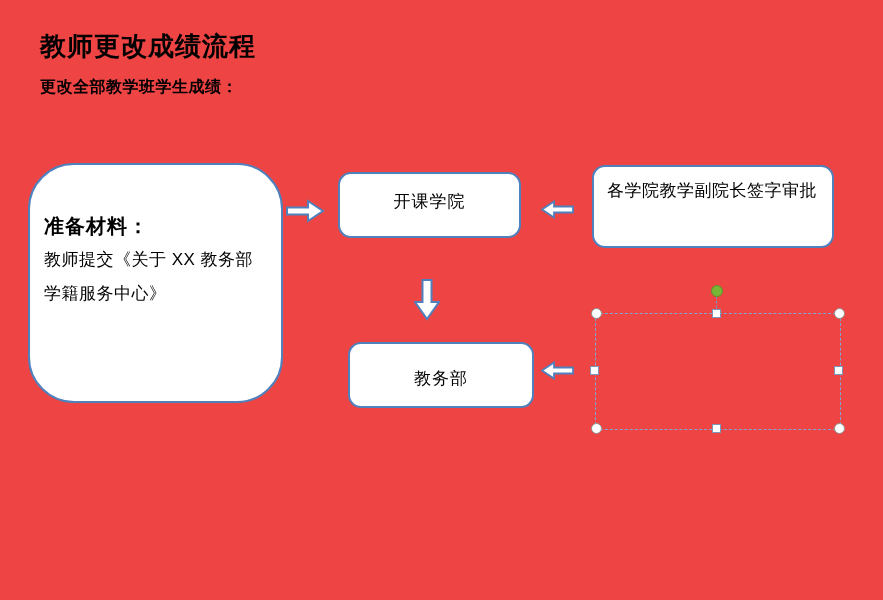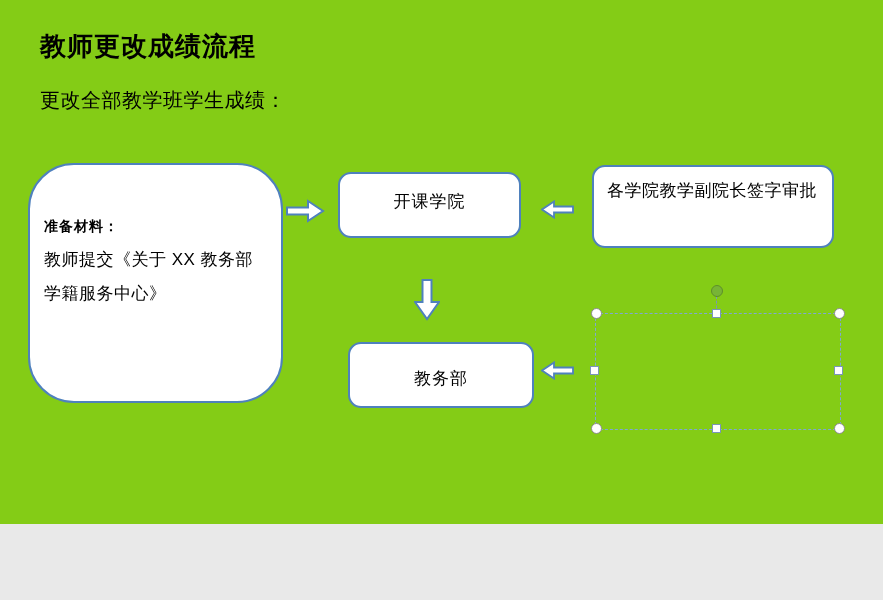--- a/index.html
+++ b/index.html
@@ -7,41 +7,41 @@
     --handle-gray:#8c8c8c;
     --handle-blue:#7a96b8;
     --select-dash:#7fa7d6;
     --rotate-green:#77b535;
     --rotate-green-border:#5e8f2b;
   }
   *{margin:0;padding:0;box-sizing:border-box;}
   html,body{background:#e9e9e9;}
   body{font-family:"Liberation Sans","DejaVu Sans",sans-serif;color:#000;}
   .page{
-    position:relative;width:883px;height:524px;background:#84cc16;
+    position:relative;width:883px;height:600px;background:#ef4444;
     overflow:hidden;margin:0 auto;padding-left:38px;
   }
   .title{
     position:absolute;left:40px;top:29px;
     font-size:26px;font-weight:bold;letter-spacing:1px;
   }
   .subtitle{
-    position:absolute;left:40px;top:87px;
-    font-size:20px;font-weight:normal;letter-spacing:0.5px;
+    position:absolute;left:40px;top:77px;
+    font-size:16px;font-weight:bold;letter-spacing:0.5px;
   }
   .shape{
     position:absolute;background:#fff;
     border:2px solid var(--shape-border);
     font-size:17px;line-height:34px;
   }
   .prep{
     left:28px;top:163px;width:255px;height:240px;border-radius:46px;
     padding:44px 14px 0 14px;
   }
-  .prep-heading{font-weight:bold;font-size:14px;letter-spacing:1px;}
+  .prep-heading{font-weight:bold;font-size:20px;letter-spacing:1px;font-family:Liberation Serif, serif;}
   .prep-body{word-break:break-all;letter-spacing:0.5px;}
   .node{border-radius:13px;}
   .kaike{
     left:338px;top:172px;width:183px;height:66px;
     text-align:center;padding-top:11px;letter-spacing:1px;
   }
   .geyuan{
     left:592px;top:165px;width:242px;height:83px;
     padding:4px 12px 0 13px;line-height:39px;word-break:break-all;
     letter-spacing:0.5px;

